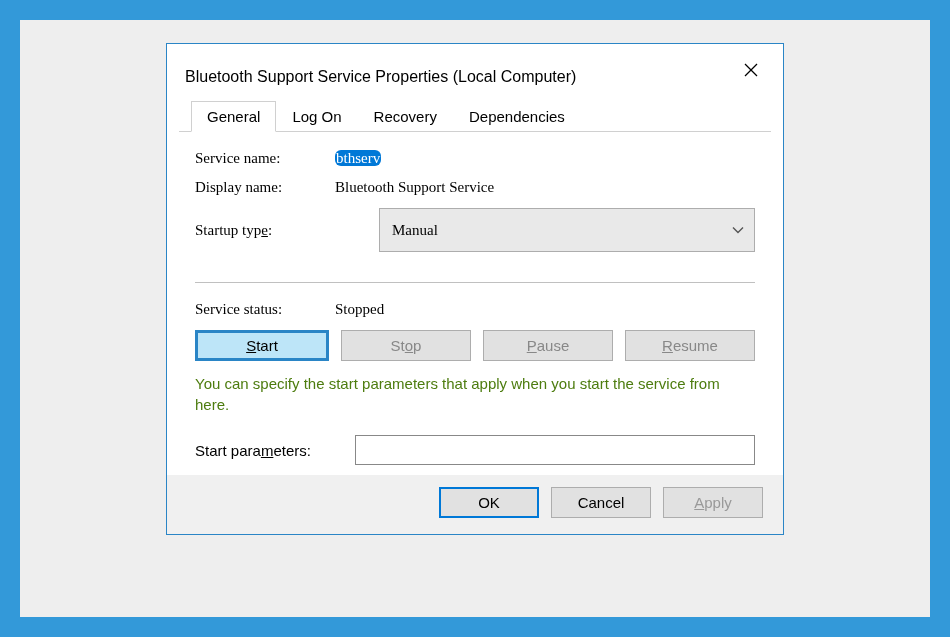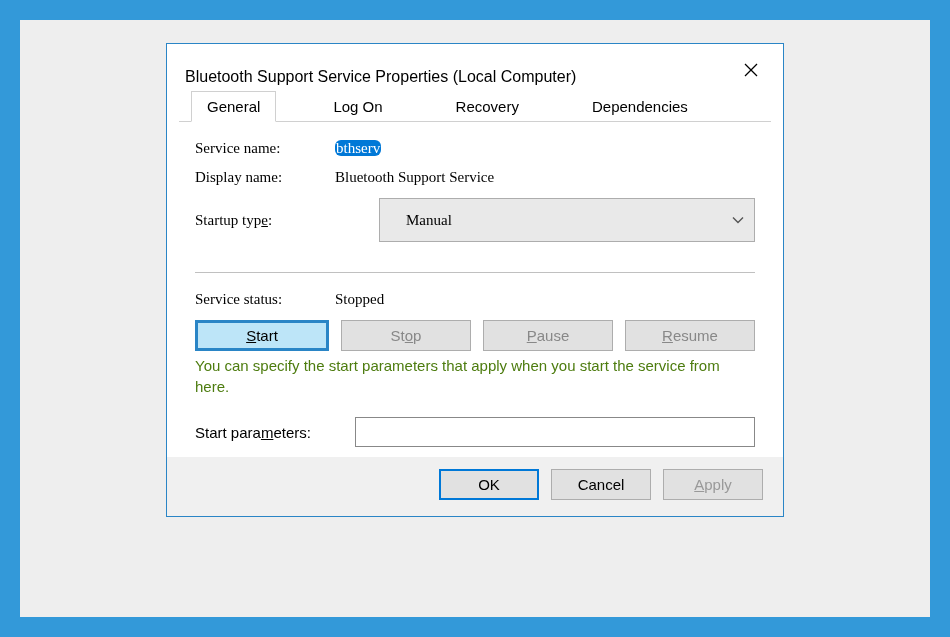--- a/index.html
+++ b/index.html
@@ -54,22 +54,21 @@
       cursor: pointer;
     }
     .close-btn svg {
       width: 14px;
       height: 14px;
     }
     .tab-strip {
       display: flex;
       padding: 0 12px;
       border-bottom: 1px solid #d0d0d0;
-      margin: 4px 12px 0 12px;
-      gap: 41px;
+      margin: 14px 12px 0 12px;
     }
     .tab {
       padding: 6px 15px 6px 15px;
       border: 1px solid transparent;
       cursor: pointer;
       font-size: 15px;
       color: #000;
       position: relative;
       top: 1px;
     }
@@ -101,39 +100,39 @@
       padding: 0 1px;
       border-radius: 6px;
     }
     .dropdown {
       flex: 1;
       height: 44px;
       border: 1px solid #adadad;
       background: #e9e9e9;
       display: flex;
       align-items: center;
-      padding: 0 26px;
+      padding: 0 12px;
       cursor: pointer;
       position: relative;
     }
     .dropdown-chevron {
       position: absolute;
       right: 10px;
       top: 50%;
       transform: translateY(-50%);
     }
     .separator {
       border: none;
       border-top: 1px solid #c0c0c0;
       margin: 30px 0 18px 0;
     }
     .svc-buttons {
       display: flex;
       gap: 12px;
-      margin-bottom: 4px;
+      margin-bottom: 12px;
     }
     .svc-btn {
       flex: 1;
       height: 31px;
       border: 1px solid #adadad;
       background: #e1e1e1;
       display: flex;
       align-items: center;
       justify-content: center;
       font-size: 15px;

